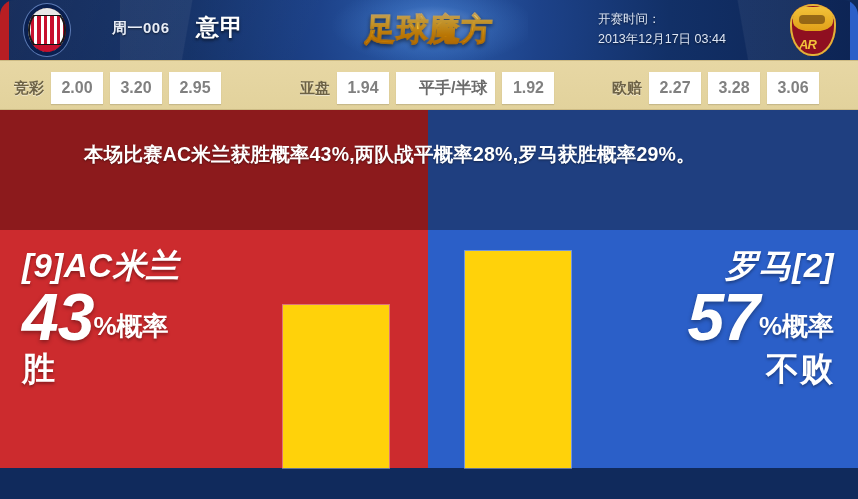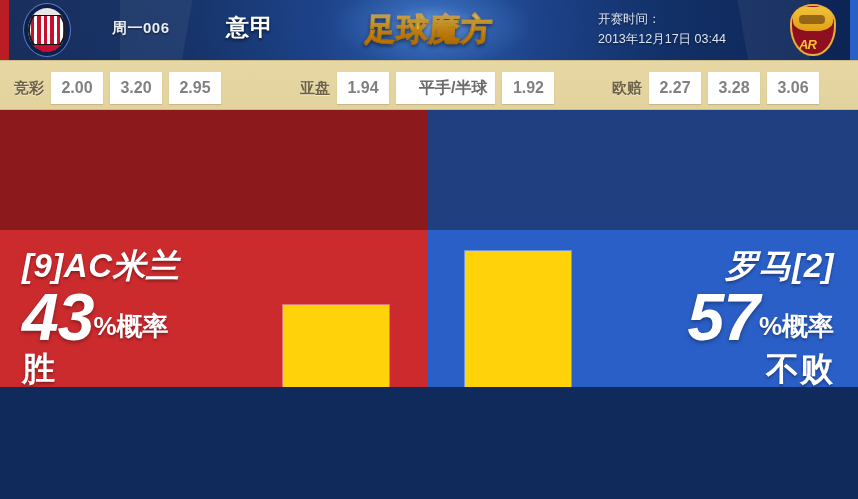--- a/index.html
+++ b/index.html
@@ -1,21 +1,21 @@
 <!DOCTYPE html>
 <html><head>
 <meta charset="utf-8">
 <style>
   html,body{margin:0;padding:0;}
   body{
     width:858px;height:499px;overflow:hidden;
     font-family:"Liberation Sans","DejaVu Sans",sans-serif;
     background:#102a5c;
   }
-  .screen{position:relative;width:858px;height:387px;overflow:hidden;}
+  .screen{position:relative;width:858px;height:499px;overflow:hidden;border-radius:15px;}
 
   
   .header{
     position:absolute;left:0;top:0;width:858px;height:60px;
     background:
       linear-gradient(115deg, rgba(255,255,255,.05) 0%, rgba(255,255,255,0) 38%),
       radial-gradient(circle at 50% 40%, #2d5fae 0%, #1d4289 26%, #123067 56%, #0d2454 100%);
     overflow:hidden;
   }
   .hdr-stripe-l{position:absolute;left:0;top:0;width:9px;height:60px;background:#b81e23;}
@@ -75,21 +75,20 @@
     position:absolute;left:112px;top:19px;
     font-size:15px;font-weight:bold;color:#e9eef8;
     letter-spacing:.5px;
     text-shadow:0 1px 2px rgba(0,0,0,.55);
   }
   .hdr-league{
     position:absolute;left:196px;top:12px;
     font-size:23px;font-weight:bold;color:#ffffff;
     letter-spacing:1px;
     text-shadow:0 2px 3px rgba(0,0,0,.6);
-    margin-left:30px;
   }
   .logo{
     position:absolute;left:340px;top:10px;width:178px;height:40px;
     display:flex;align-items:center;justify-content:center;
   }
   .logo .glow{
     position:absolute;left:-10px;top:-14px;width:198px;height:70px;
     background:radial-gradient(ellipse at 52% 42%, rgba(170,205,255,.55) 0%, rgba(90,150,230,.25) 34%, rgba(20,60,140,0) 70%);
   }
   .logo .txt{
@@ -246,20 +245,21 @@
       <span class="odds-lbl">欧赔</span>
       <span class="odds-cell">2.27</span>
       <span class="odds-cell">3.28</span>
       <span class="odds-cell">3.06</span>
     </div>
   </div>
 
   <div class="band">
     <div class="half-l"></div>
     <div class="half-r"></div>
+    <div class="txt">本场比赛AC米兰获胜概率43%,两队战平概率28%,罗马获胜概率29%。</div>
   </div>
 
   <div class="main">
 
     <div class="panel-l"></div>
     <div class="panel-r"></div>
 
     <div class="bar bar-l" style="height: 163px;"></div>
     <div class="bar bar-r" style="height: 217px;"></div>
 

